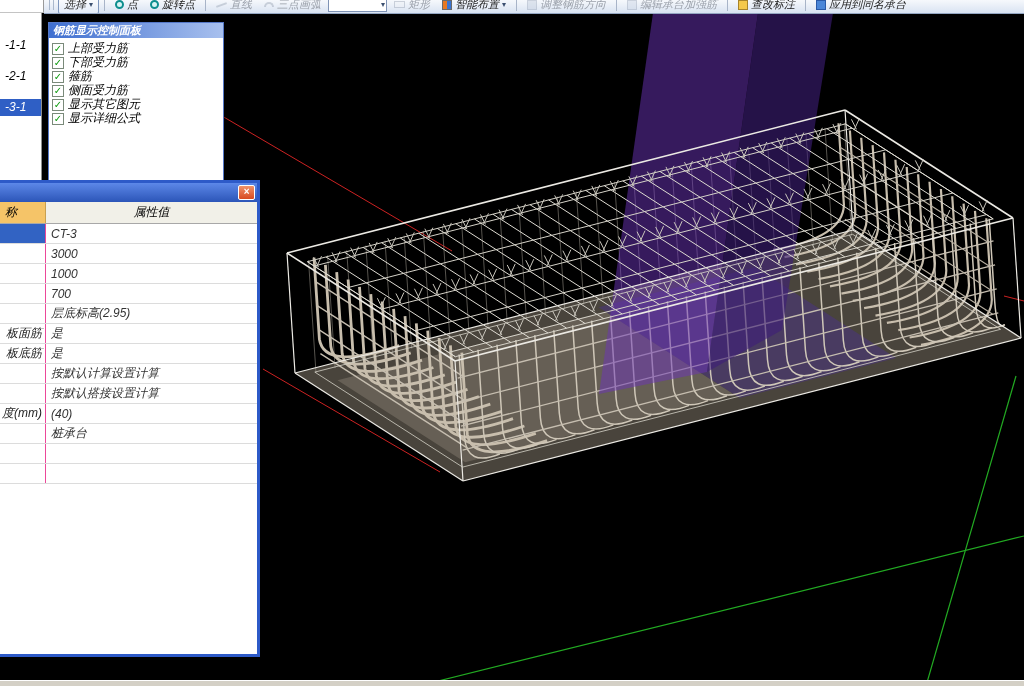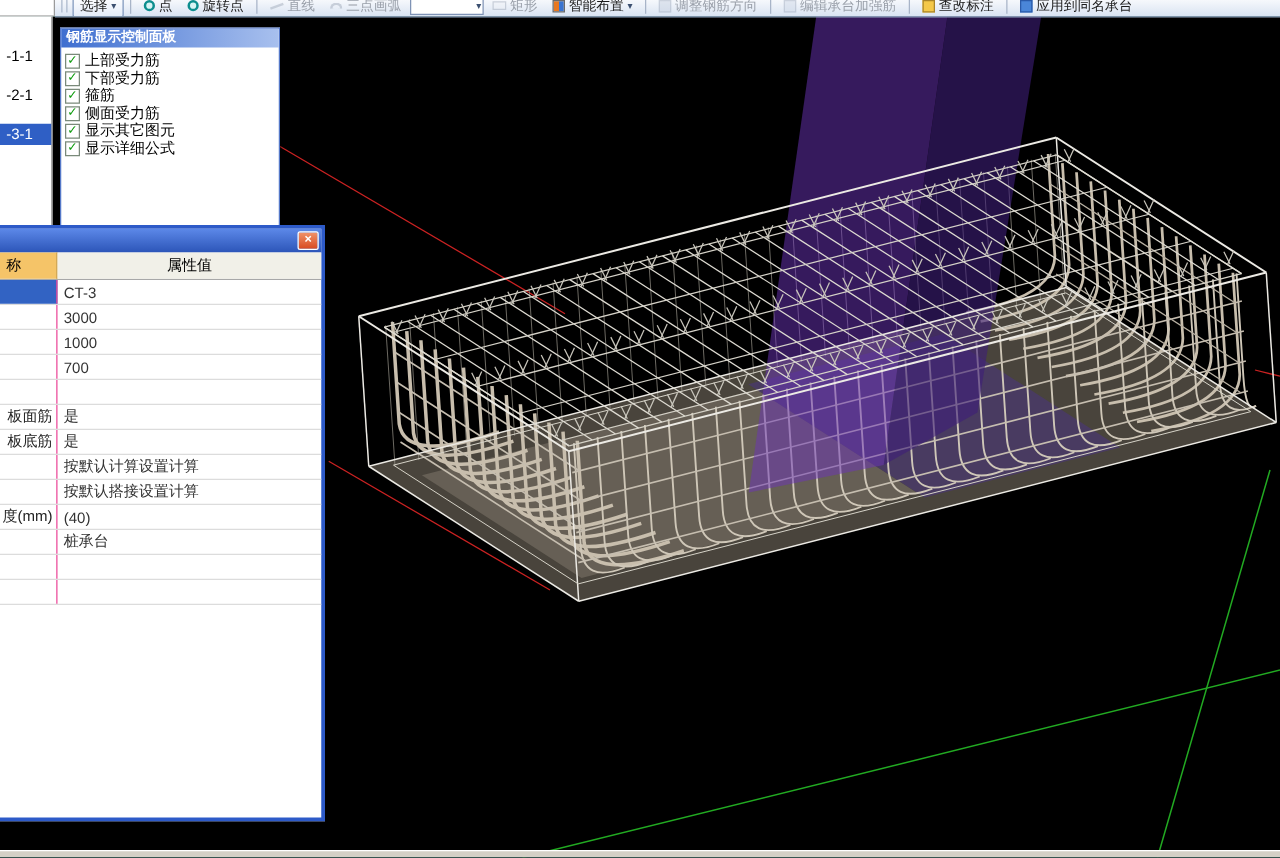--- a/index.html
+++ b/index.html
@@ -1,17 +1,17 @@
 <!DOCTYPE html>
 <html><head>
 <meta charset="utf-8">
 <style>
   html,body{margin:0;padding:0;background:#000;}
-  .app{position:relative;width:1024px;height:686px;overflow:hidden;background:#14b8a6;
-       font-family:"Liberation Sans",sans-serif;}
+  .app{position:relative;width:1024px;height:686px;overflow:hidden;background:#bef264;
+       font-family:"Liberation Sans",sans-serif;font-style:italic;}
 
   
   #scene{position:absolute;left:0;top:0;z-index:1;}
 
   
   .corner{position:absolute;left:0;top:0;width:44px;height:13px;background:#fff;z-index:3;
           border-bottom:1px solid #c4c4c4;border-right:1px solid #9a9a9a;box-sizing:border-box;}
   .toolbar{position:absolute;left:44px;right:0;top:-4px;height:17px;z-index:3;
            background:linear-gradient(#ffffff,#d9e3f2);border-bottom:1px solid #94a6c2;
            display:flex;align-items:center;padding:0 3px;font-size:11px;white-space:nowrap;overflow:hidden;}
@@ -542,20 +542,21 @@
         <div class="pp-row">
           <span class="pp-name"></span>
           <span class="pp-val">1000</span>
         </div>
         <div class="pp-row">
           <span class="pp-name"></span>
           <span class="pp-val">700</span>
         </div>
         <div class="pp-row">
           <span class="pp-name"></span>
+          <span class="pp-val">层底标高(2.95)</span>
         </div>
         <div class="pp-row">
           <span class="pp-name">板面筋</span>
           <span class="pp-val">是</span>
         </div>
         <div class="pp-row">
           <span class="pp-name">板底筋</span>
           <span class="pp-val">是</span>
         </div>
         <div class="pp-row">

